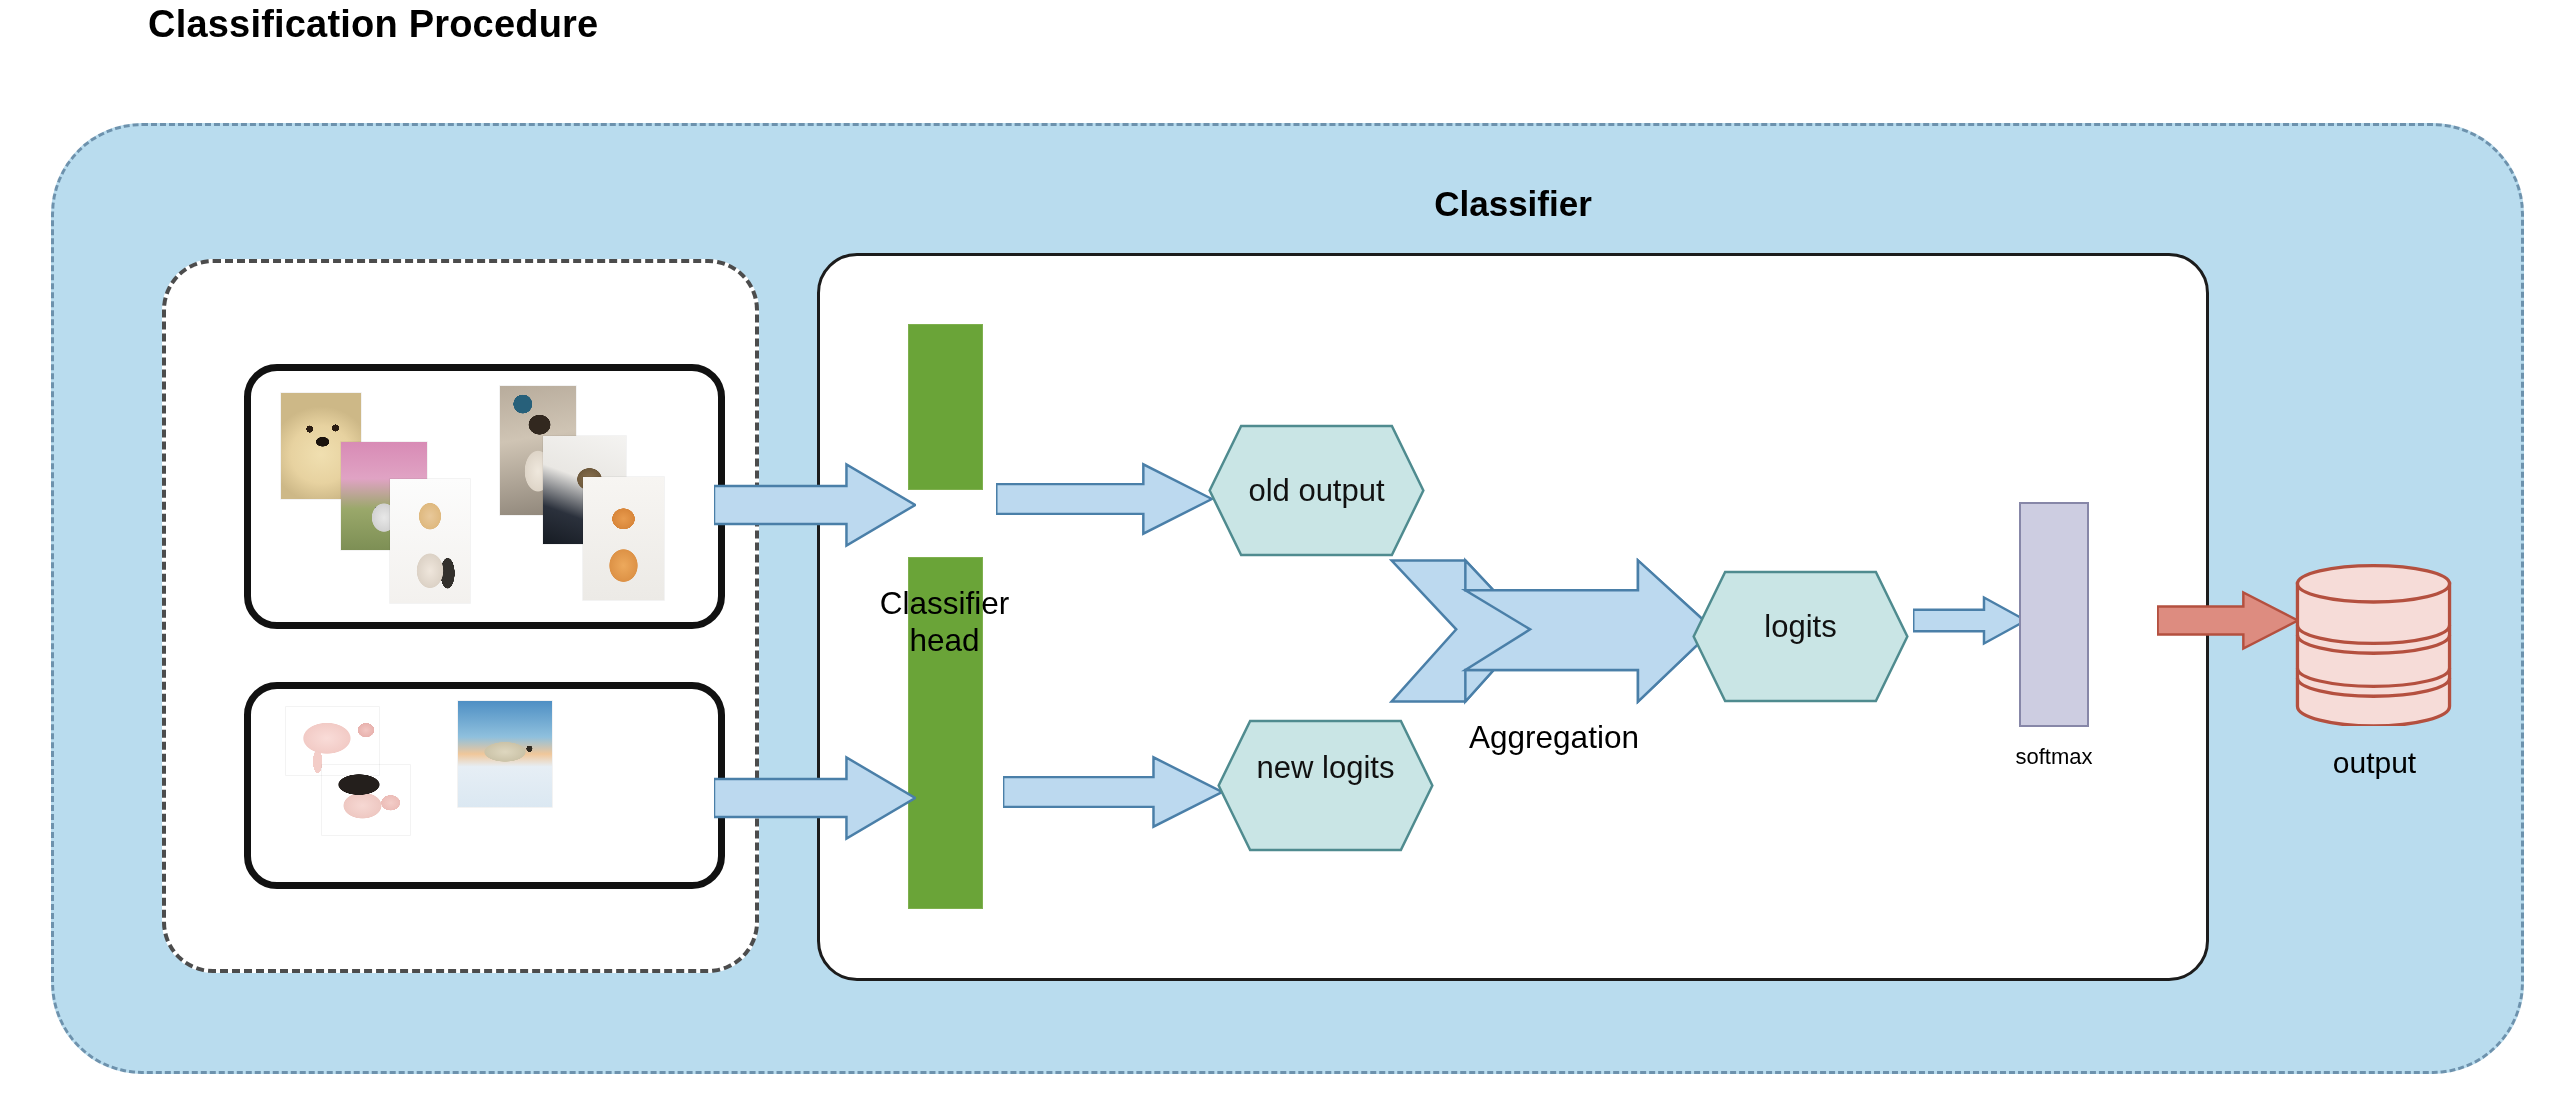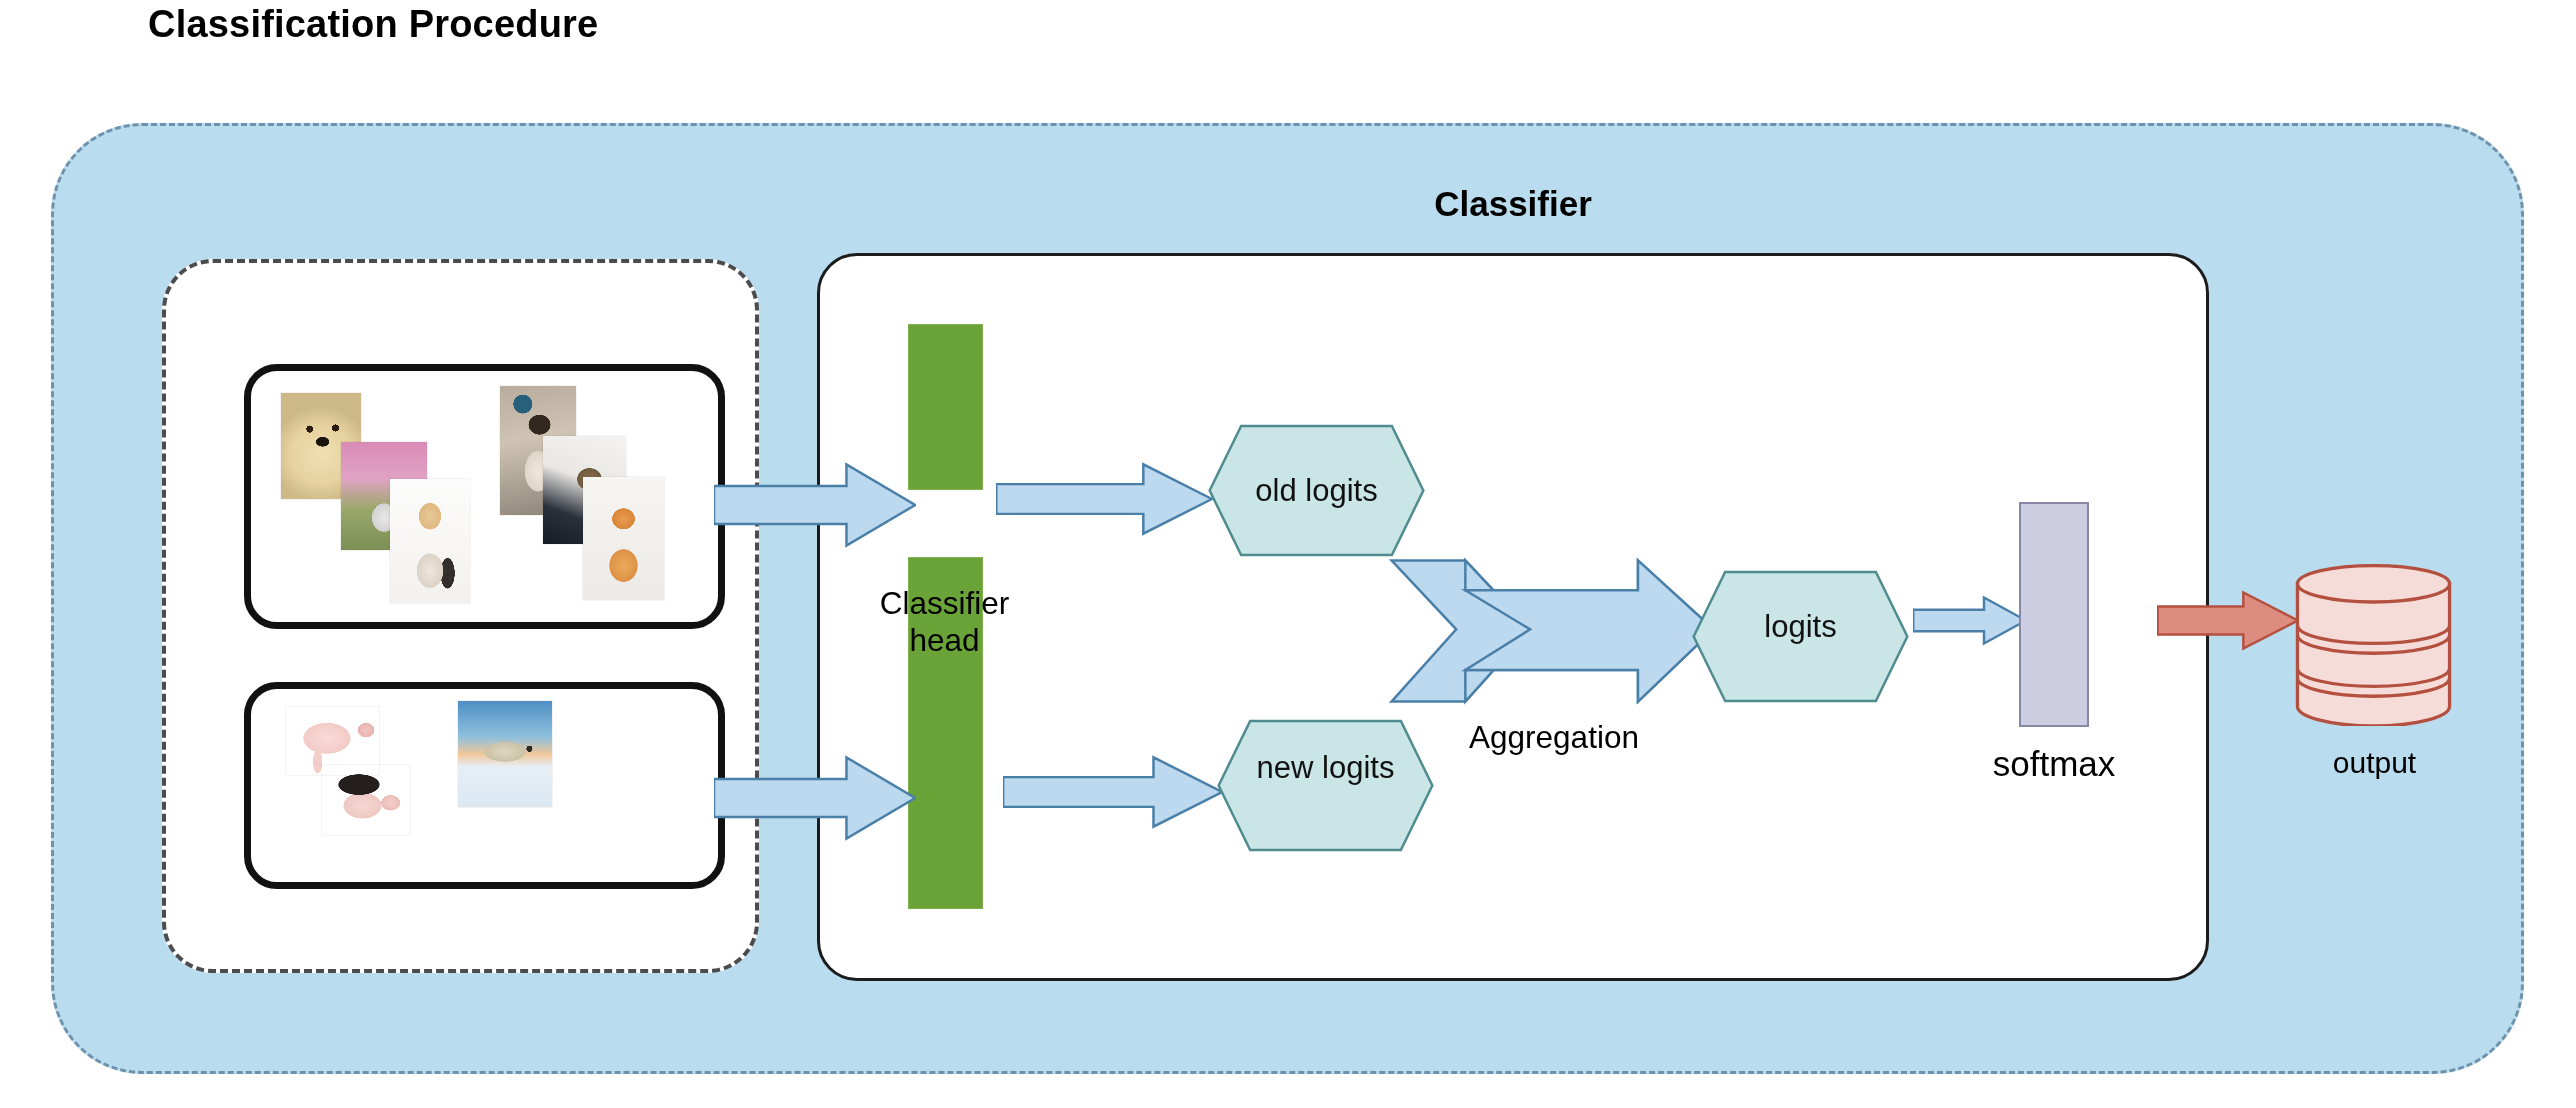--- a/index.html
+++ b/index.html
@@ -58,21 +58,21 @@
   #logits{left:1692px;top:570px;width:217px;height:114px;}
 
   
   #aggregation-label{position:absolute;left:1438px;top:719px;width:232px;text-align:center;
        font-size:31.5px;white-space:nowrap;}
 
   
   #softmax-bar{position:absolute;left:2019px;top:502px;width:70px;height:225px;
        background:#cdcde1;border:2.5px solid #8787a8;box-sizing:border-box;}
   #softmax-label{position:absolute;left:1953px;top:744px;width:202px;text-align:center;
-       font-size:35px;}
+       font-size:22px;}
 
   
   #output-cylinder{position:absolute;left:2294px;top:564px;width:159px;height:162px;}
   #output-label{position:absolute;left:2271px;top:746px;width:207px;text-align:center;
        font-size:30px;}
 </style>
 </head>
 <body>
 
 <div id="page-title">Classification Procedure</div>
@@ -196,21 +196,21 @@
 <div class="blue-arrow" style="left:2157px;top:590px;width:143px;height:61px;">
   <svg width="143" height="61" viewBox="0 0 172 74">
     <polygon points="0,20 104,20 104,3 170,37 104,71 104,54 0,54" fill="#dd8c80" stroke="#b4503f" stroke-width="3"></polygon>
   </svg>
 </div>
 
 <div class="hexagon" id="old-logits">
   <svg width="217" height="133" viewBox="0 0 262 160">
     <polygon points="40,2 222,2 260,80 222,158 40,158 2,80" fill="#c9e5e5" stroke="#4f8b8f" stroke-width="3"></polygon>
   </svg>
-  <span class="hex-label">old logits</span>
+  <span class="hex-label">old output</span>
 </div>
 
 <div class="hexagon" id="new-logits">
   <svg width="217" height="133" viewBox="0 0 262 160">
     <polygon points="40,2 222,2 260,80 222,158 40,158 2,80" fill="#c9e5e5" stroke="#4f8b8f" stroke-width="3"></polygon>
   </svg>
   <span class="hex-label">new logits</span>
 </div>
 
 <div class="hexagon" id="logits">

